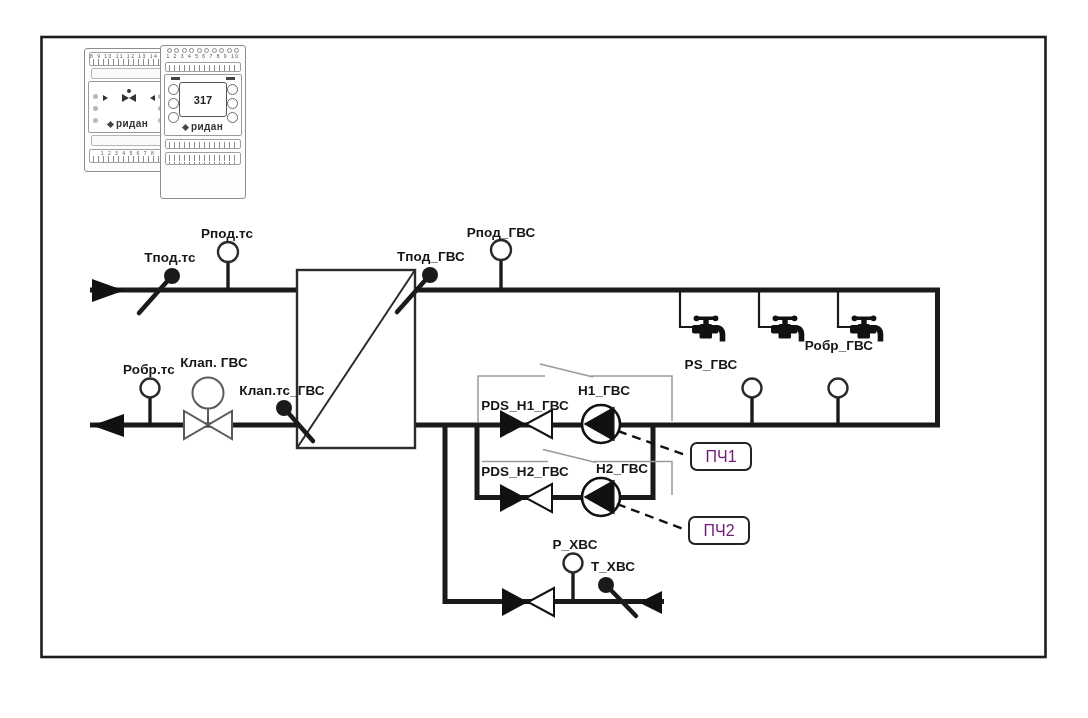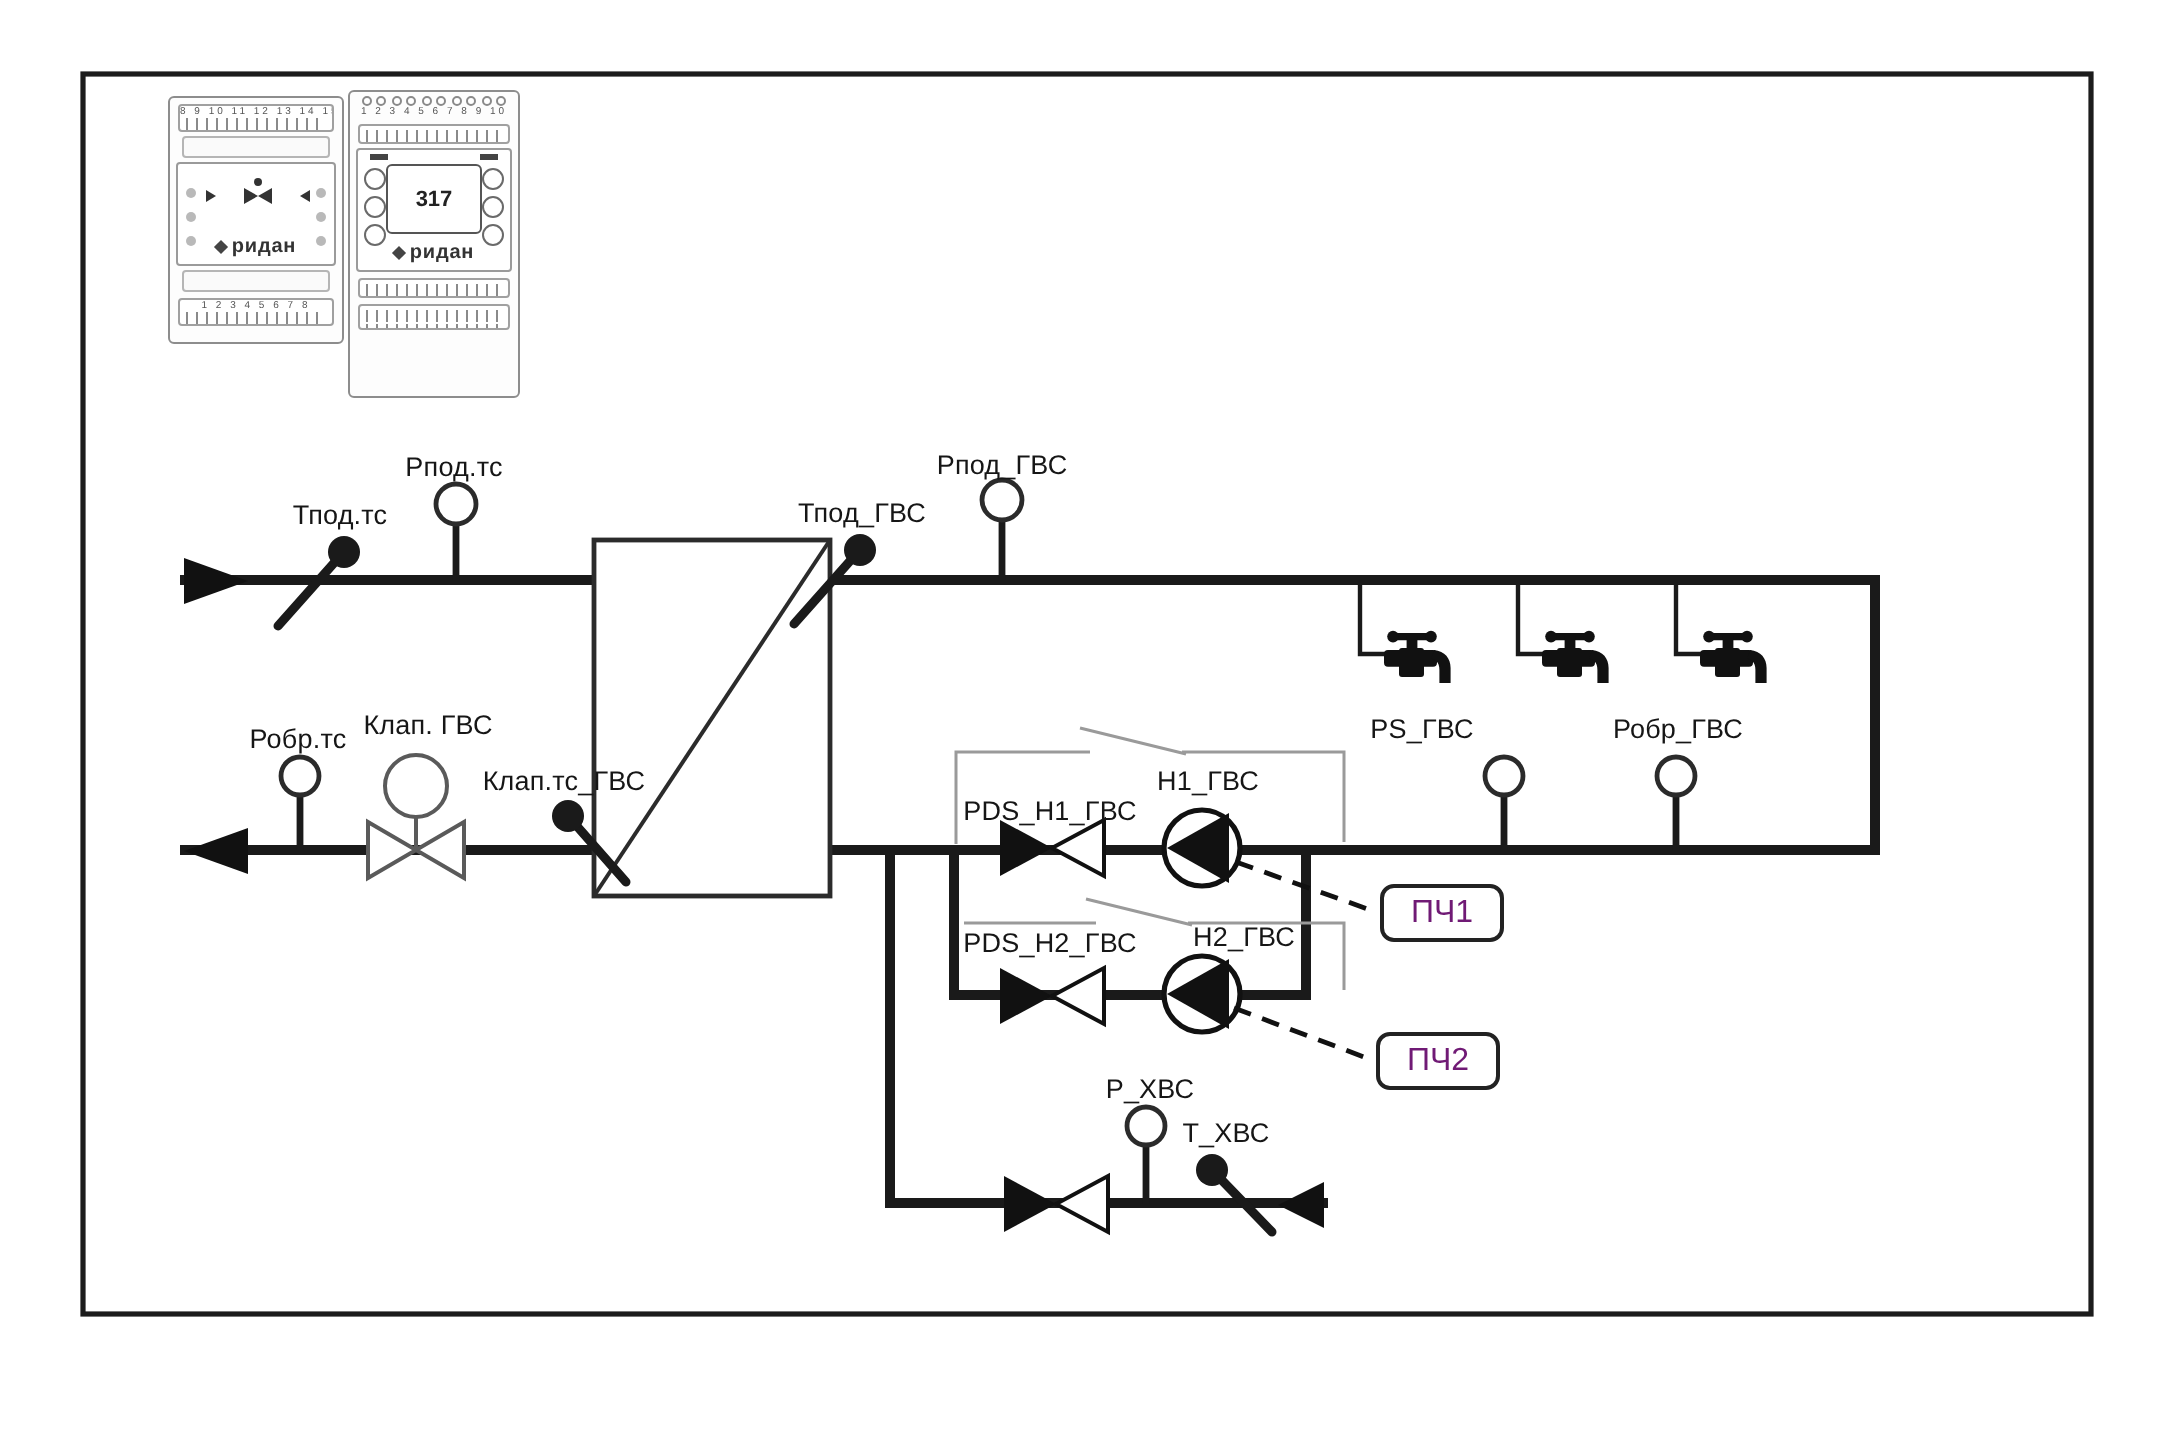--- a/index.html
+++ b/index.html
@@ -1,30 +1,30 @@
 <!DOCTYPE html>
 <html><head>
 <meta charset="utf-8">
 <style>
   html,body{margin:0;padding:0;background:#ffffff;}
   .stage{position:relative;width:1088px;height:718px;background:#fff;
          font-family:"Liberation Sans",sans-serif;color:#161616;overflow:hidden;}
   svg.diagram{position:absolute;left:0;top:0;}
   .lbl{position:absolute;transform:translateX(-50%);white-space:nowrap;
-       font-size:13.5px;color:#161616;letter-spacing:.1px;}
+       font-size:13.5px;color:#161616;letter-spacing:.1px;font-weight:bold;}
   .vfd-box{position:absolute;width:58px;height:25px;border:2px solid #222;
            border-radius:7px;background:#fff;display:flex;align-items:center;
            justify-content:center;font-size:16px;color:#701a75;}
   .caption{position:absolute;left:43px;top:676px;font-size:26px;font-style:italic;
            color:#1d1d1d;letter-spacing:.2px;}
   
   .controller{position:absolute;left:84px;top:45px;width:176px;height:130px;}
   .mod{position:absolute;border:1.5px solid #8d8d8d;border-radius:3px;background:#fdfdfd;box-sizing:border-box;}
   .mod-left{left:0;top:3px;width:88px;height:124px;}
-  .mod-right{left:90px;top:0;width:86px;height:154px;}
+  .mod-right{left:76px;top:0;width:86px;height:154px;}
   .strip{position:relative;margin:3px 4px 2px 4px;border:1px solid #a0a0a0;border-radius:2px;
          background:#fff;box-sizing:border-box;overflow:hidden;}
   .microtext{font-size:5px;line-height:6px;color:#555;text-align:center;
              white-space:nowrap;letter-spacing:1.5px;overflow:hidden;}
   .ticks{height:6px;margin:0 3px;
          background:repeating-linear-gradient(90deg,#8a8a8a 0 1px,transparent 1px 5px);}
   .gapband{height:9px;margin:1px 6px;border:1px solid #b5b5b5;border-radius:2px;background:#fafafa;}
   .face{position:relative;margin:2px 3px;border:1px solid #9a9a9a;border-radius:2px;background:#fff;box-sizing:border-box;}
   .face-left{height:52px;}
   .face-right{height:62px;}
@@ -244,21 +244,21 @@
   <div class="lbl" style="left:431px;top:249px">Тпод_ГВС</div>
   <div class="lbl" style="left:501px;top:225px">Рпод_ГВС</div>
   <div class="lbl" style="left:149px;top:362px">Робр.тс</div>
   <div class="lbl" style="left:214px;top:355px">Клап. ГВС</div>
   <div class="lbl" style="left:282px;top:383px">Клап.тс_ГВС</div>
   <div class="lbl" style="left:525px;top:398px">PDS_H1_ГВС</div>
   <div class="lbl" style="left:604px;top:383px">Н1_ГВС</div>
   <div class="lbl" style="left:525px;top:464px">PDS_H2_ГВС</div>
   <div class="lbl" style="left:622px;top:461px">Н2_ГВС</div>
   <div class="lbl" style="left:711px;top:357px">PS_ГВС</div>
-  <div class="lbl" style="left:839px;top:357px">Робр_ГВС</div>
+  <div class="lbl" style="left:839px;top:338px">Робр_ГВС</div>
   <div class="lbl" style="left:575px;top:537px">Р_ХВС</div>
   <div class="lbl" style="left:613px;top:559px">Т_ХВС</div>
 
   <div class="vfd-box" style="left:690px;top:442px">
     <span>ПЧ1</span>
   </div>
   <div class="vfd-box" style="left:688px;top:516px">
     <span>ПЧ2</span>
   </div>
 

